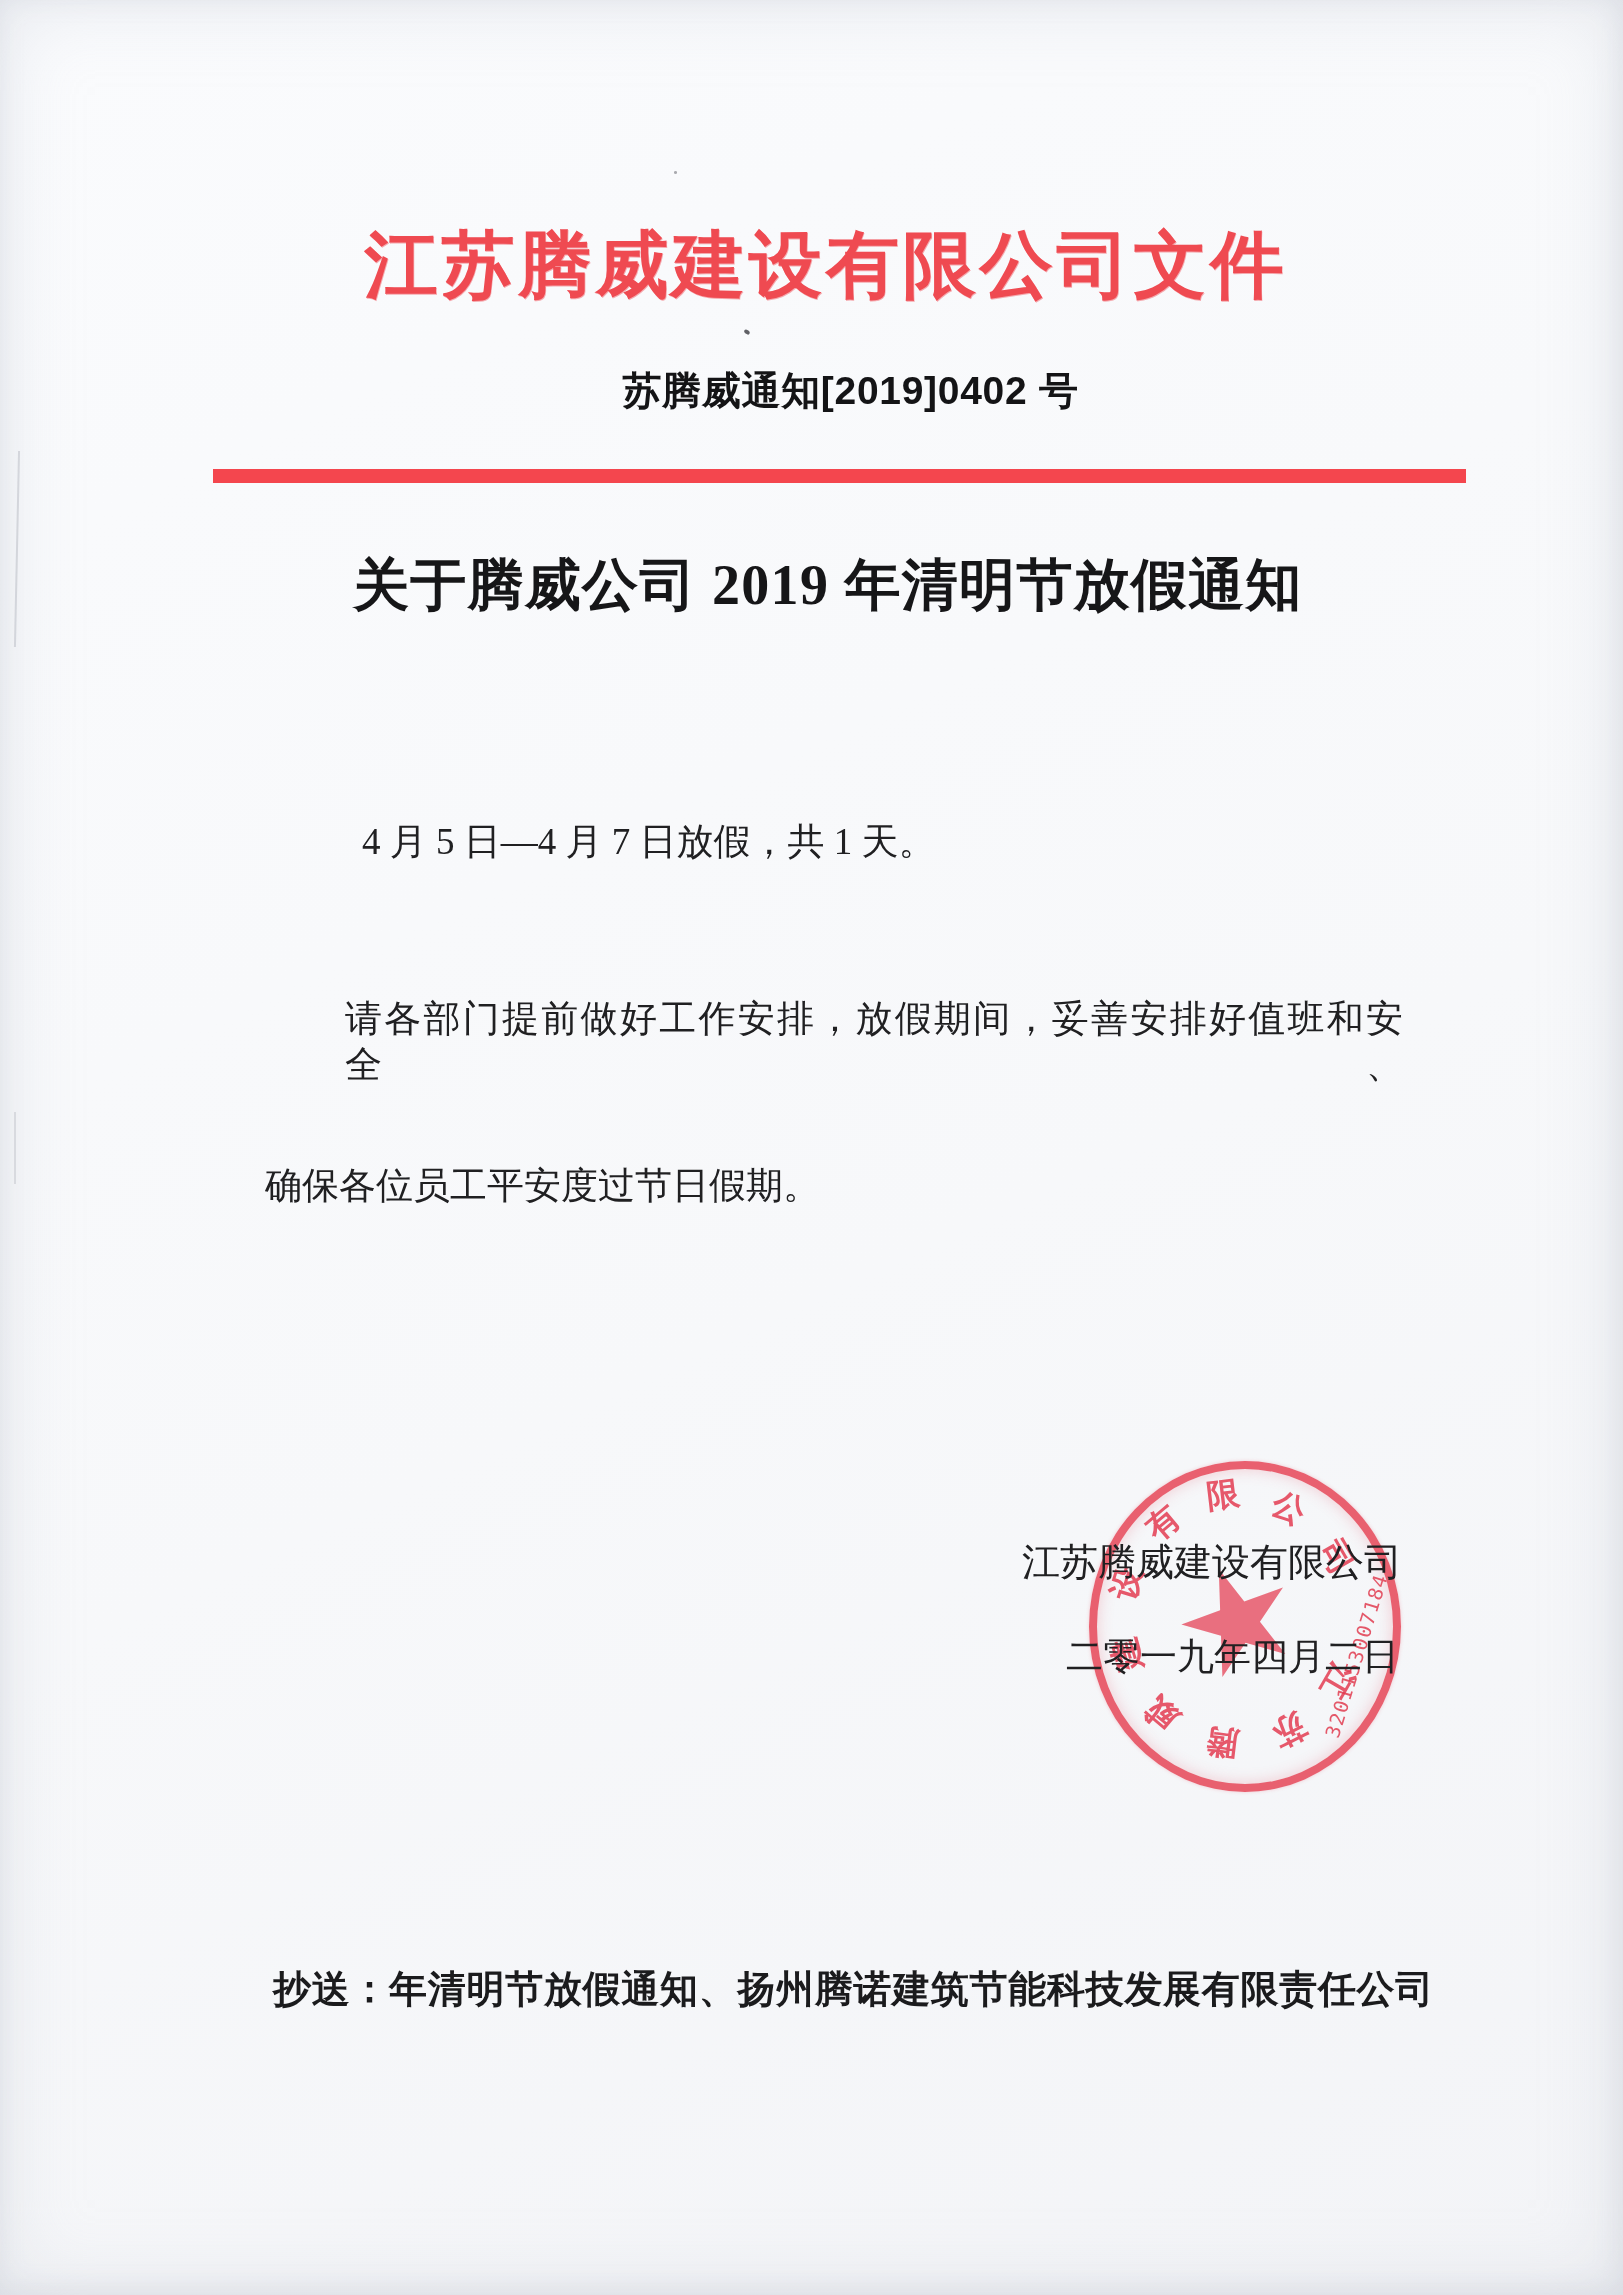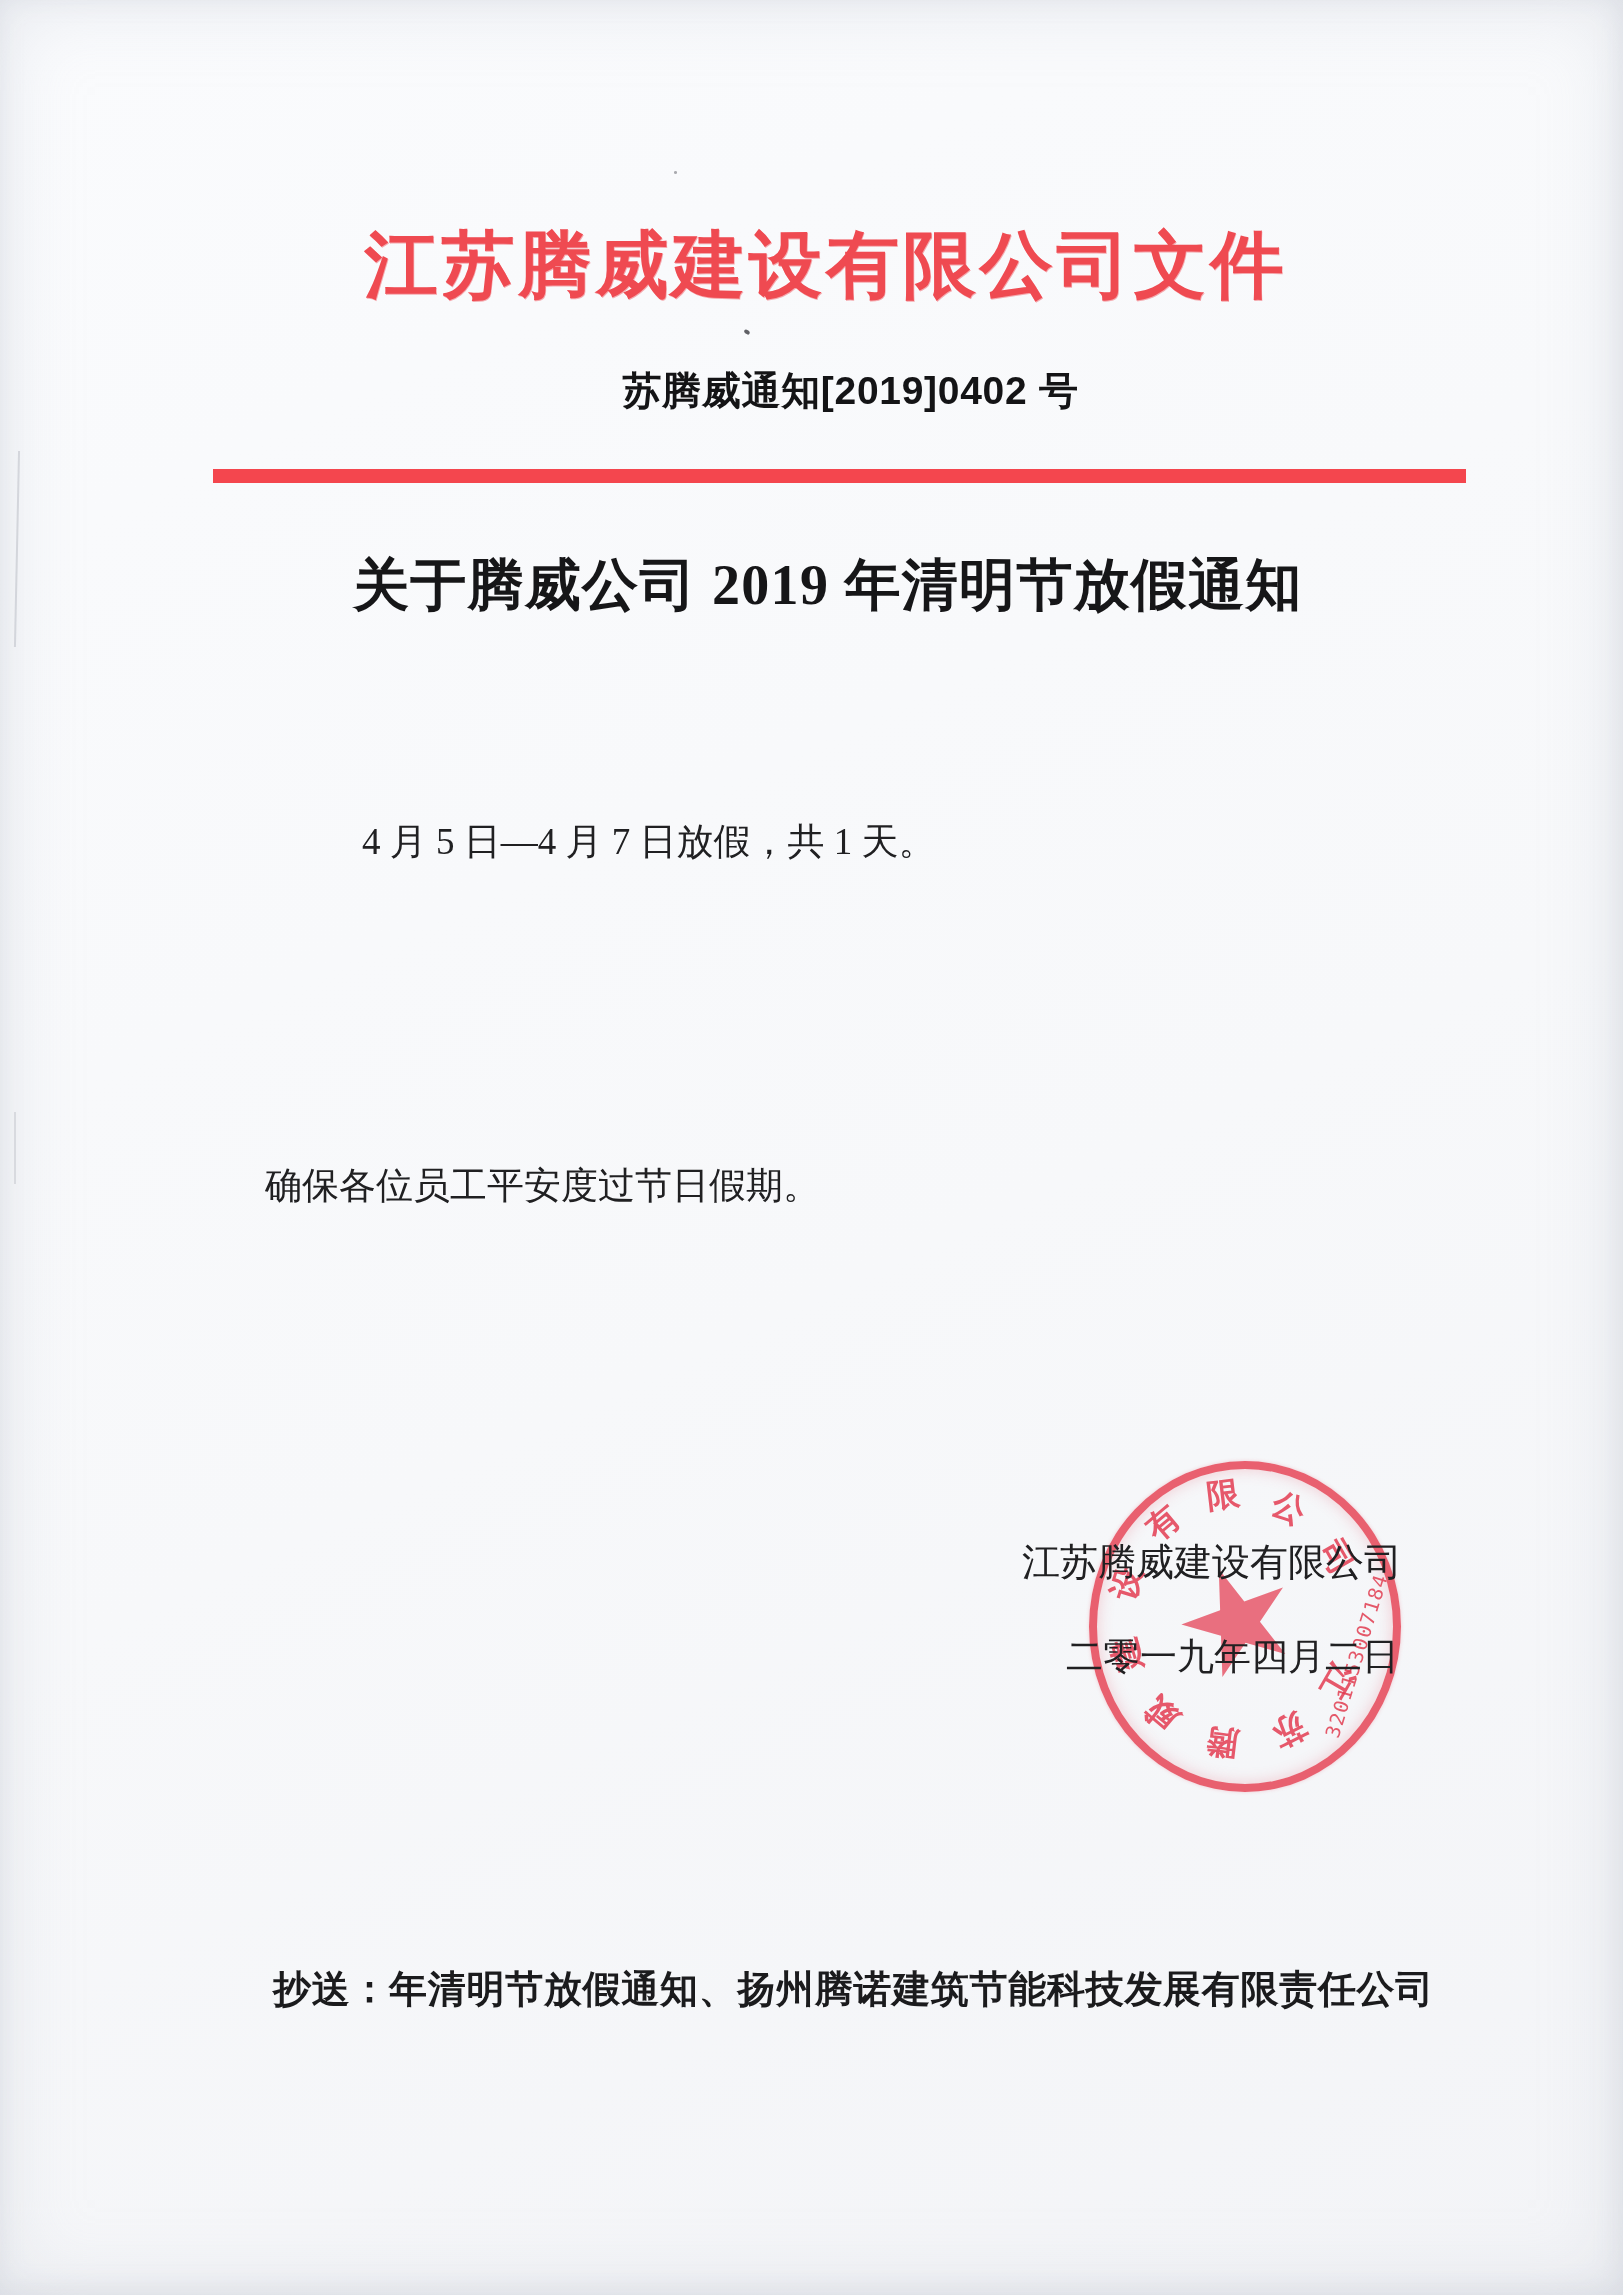--- a/index.html
+++ b/index.html
@@ -90,20 +90,21 @@
   <div class="abs centered red-header">江苏腾威建设有限公司文件</div>
 
   <div class="abs centered doc-number">苏腾威通知[2019]0402 号</div>
 
   <div class="abs red-rule"></div>
 
   <div class="abs centered main-title">关于腾威公司 2019 年清明节放假通知</div>
 
   <div class="abs bodyline" style="left:362px;top:819px;">4 月 5 日—4 月 7 日放假，共 1 天。</div>
 
+  <div class="abs jline" style="left:345px;top:996px;width:1058px;">请各部门提前做好工作安排，放假期间，妥善安排好值班和安全、</div>
   <div class="abs bodyline" style="left:265px;top:1163px;">确保各位员工平安度过节日假期。</div>
 
   <div class="abs sig" style="right:221px;top:1537px;">江苏腾威建设有限公司</div>
   <div class="abs sig" style="right:224px;top:1632px;font-size:37px;">二零一九年四月二日</div>
 
   <div class="seal">
     <div class="seal-ring"></div>
     <div class="seal-star">★</div>
     <div id="seal-ring-text">
         <span class="seal-char" style="left: 248px; top: 220px; transform: rotate(-240deg);">江</span>

